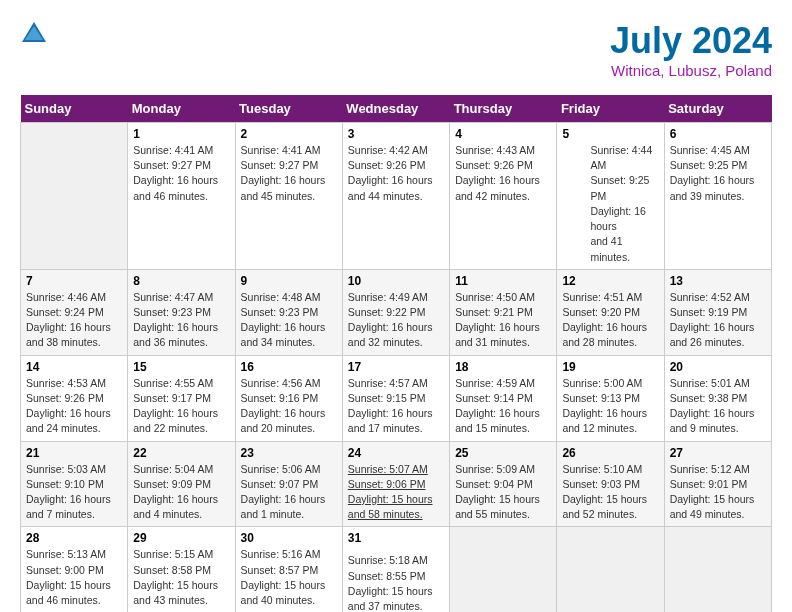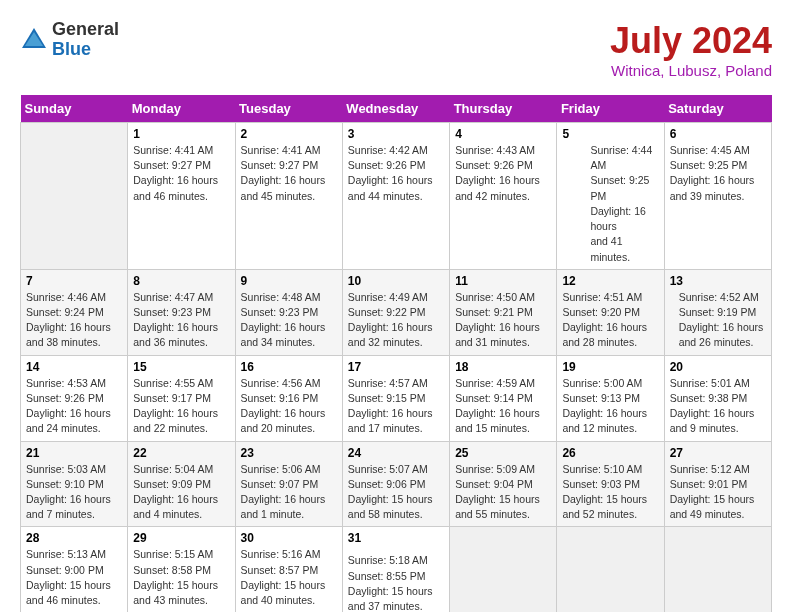--- a/index.html
+++ b/index.html
@@ -39,33 +39,33 @@
       width: 28px;
       height: 28px;
       margin-right: 4px;
     }
     .title-block {
       text-align: right;
     }
     .month-year {
       font-size: 36px;
       font-weight: bold;
-      color: #b91c1c;
+      color: #0369a1;
     }
     .location {
       font-size: 15px;
       color: #a21caf;
     }
     table {
       width: 100%;
       border-collapse: collapse;
       font-size: 11px;
     }
     thead tr th {
-      background: #a21caf;
+      background: #701a75;
       color: #fff;
       padding: 6px 4px;
       text-align: left;
       font-size: 13px;
       font-weight: bold;
     }
     tbody tr td {
       border: 1px solid #ccc;
       vertical-align: top;
       padding: 4px 5px;
@@ -101,24 +101,20 @@
   </style>
 </head>
 <body>
 
 <div class="header">
   <div class="logo">
     <svg class="logo-icon" viewBox="0 0 28 28">
       <polygon points="14,2 26,22 2,22" fill="#1a6eb5"></polygon>
       <polygon points="14,6 23,20 5,20" fill="#4a9fd4"></polygon>
     </svg>
-    <div class="logo-text">
-      <span class="logo-general">General</span>
-      <span class="logo-blue">Blue</span>
-    </div>
   </div>
   <div class="title-block">
     <div class="month-year">July 2024</div>
     <div class="location">Witnica, Lubusz, Poland</div>
   </div>
 </div>
 
 <table>
   <thead>
     <tr>
@@ -215,21 +211,21 @@
         </td>
         <td>
           <span class="day-num">12</span>
           <div class="day-info" style="white-space: pre-line;">Sunrise: 4:51 AM
 Sunset: 9:20 PM
 Daylight: 16 hours
 and 28 minutes.</div>
         </td>
         <td>
           <span class="day-num">13</span>
-          <div class="day-info" style="white-space: pre-line; margin-left: 9px;">Sunrise: 4:52 AM
+          <div class="day-info" style="white-space: pre-line;">Sunrise: 4:52 AM
 Sunset: 9:19 PM
 Daylight: 16 hours
 and 26 minutes.</div>
         </td>
       </tr>
       <tr>
         <td>
           <span class="day-num">14</span>
           <div class="day-info" style="white-space: pre-line;">Sunrise: 4:53 AM
 Sunset: 9:26 PM
@@ -296,21 +292,21 @@
         </td>
         <td>
           <span class="day-num">23</span>
           <div class="day-info" style="white-space: pre-line;">Sunrise: 5:06 AM
 Sunset: 9:07 PM
 Daylight: 16 hours
 and 1 minute.</div>
         </td>
         <td>
           <span class="day-num">24</span>
-          <div class="day-info" style="white-space: pre-line;">Sunrise: 5:07 AM
+          <div class="day-info" style="white-space: pre-line; text-decoration: underline;">Sunrise: 5:07 AM
 Sunset: 9:06 PM
 Daylight: 15 hours
 and 58 minutes.</div>
         </td>
         <td>
           <span class="day-num">25</span>
           <div class="day-info" style="white-space: pre-line;">Sunrise: 5:09 AM
 Sunset: 9:04 PM
 Daylight: 15 hours
 and 55 minutes.</div>

